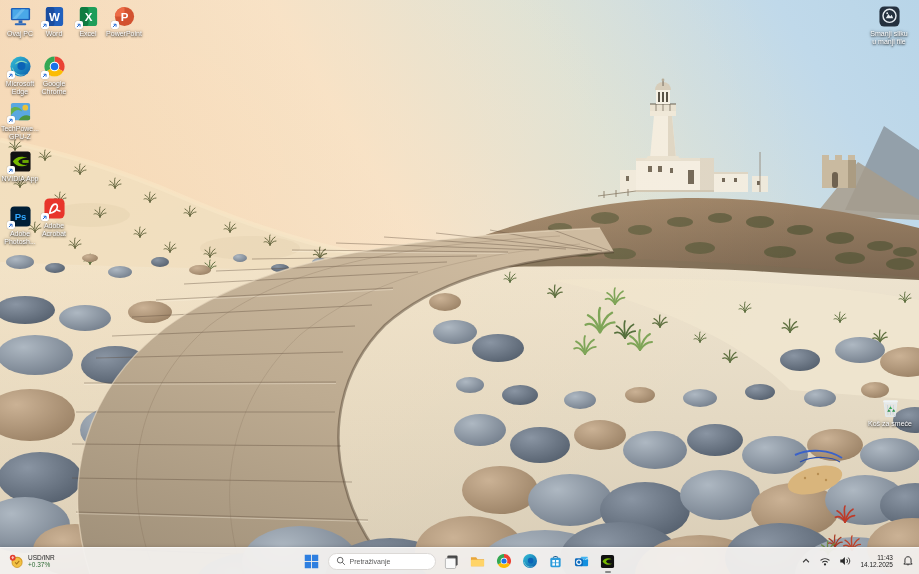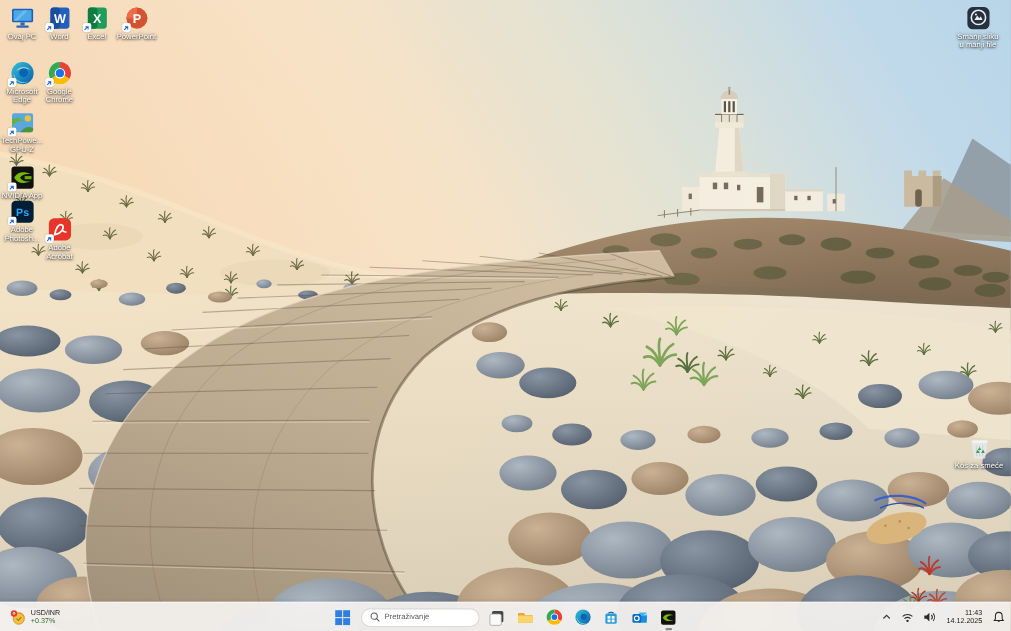--- a/index.html
+++ b/index.html
@@ -481,21 +481,21 @@
             <path d="M2.2,5.8 L5.3,2.7 M3,2.6 h2.8 v2.8" stroke="#1e66d0" stroke-width="1.1" fill="none"></path>
           </svg>
         </span>
   </div>
   <div class="lbl">
         <span class="ln">NVIDIA App</span>
         <span class="ln"></span>
       </div>
 </div>
 
-<div class="dico" style="left:2px;top:181px">
+<div class="dico" style="left:2px;top:205px">
   <div class="ig">
     <svg viewBox="0 0 24 24" width="23" height="23">
       <rect x="1.5" y="1.5" width="21" height="21" rx="4" fill="#001e36"></rect>
       <text x="12" y="16" font-size="10" font-weight="bold" fill="#31a8ff" text-anchor="middle" font-family="Liberation Sans,sans-serif">Ps</text>
     </svg>
     <span class="sc">
           <svg viewBox="0 0 8 8" width="7" height="7">
             <path d="M2.2,5.8 L5.3,2.7 M3,2.6 h2.8 v2.8" stroke="#1e66d0" stroke-width="1.1" fill="none"></path>
           </svg>
         </span>

